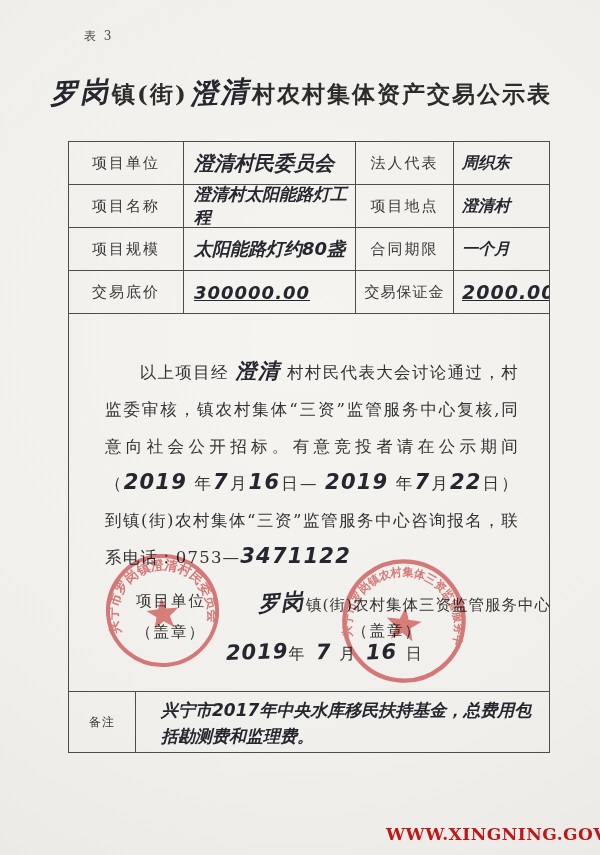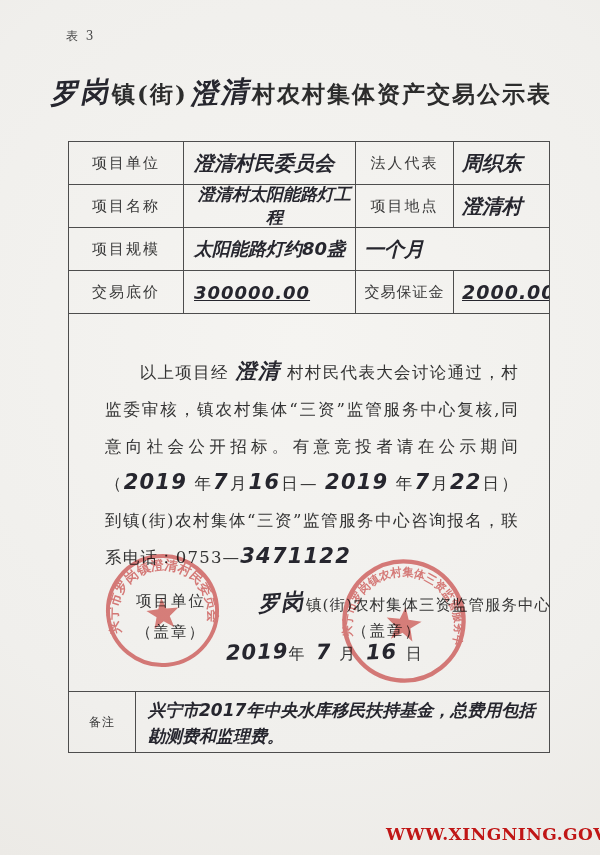--- a/index.html
+++ b/index.html
@@ -9,21 +9,21 @@
     font-family:"DejaVu Serif", serif;
     overflow:hidden;
   }
   .sheet{
     position:relative;width:600px;height:855px;
     background:#f2f1ee;
     background-image:radial-gradient(circle at 50% 40%, #f5f4f1 0%, #f0efec 70%, #eceae6 100%);
     color:#2f2f2f;
   }
   .form-no{
-    position:absolute;left:66px;top:28px;
+    position:absolute;left:84px;top:28px;
     font-size:12px;color:#4a4a4a;letter-spacing:2px;
   }
   .title{
     position:absolute;left:0;top:72px;width:600px;margin:0;
     text-align:center;font-size:23px;font-weight:600;
     letter-spacing:2px;color:#2c2c2c;line-height:42px;
   }
   
   .hw, .hw span{
     font-family:"DejaVu Sans", sans-serif;
@@ -35,37 +35,37 @@
 
   
   .tbl{
     position:absolute;left:68px;top:141px;width:482px;
     border:1.5px solid #4d4d4d;box-sizing:border-box;
     background:transparent;
   }
   .row{display:flex;border-bottom:1px solid #4d4d4d;height:43px;box-sizing:border-box;}
   .cell{box-sizing:border-box;display:flex;align-items:center;justify-content:center;overflow:hidden;}
   .c1{flex:0 0 115px;border-right:1px solid #4d4d4d;}
-  .c2{flex:0 0 172px;border-right:1px solid #4d4d4d;text-align:center;}
+  .c2{flex:0 0 172px;border-right:1px solid #4d4d4d;}
   .c3{flex:0 0 98px;border-right:1px solid #4d4d4d;}
   .c4{flex:1;}
   .label{font-size:15px;letter-spacing:2px;color:#3a3a3a;}
   .value{font-size:20px;justify-content:flex-start;padding-left:10px;}
-  .c4.value{font-size:20px;padding-left:8px;}
+  .c4.value{font-size:16px;padding-left:8px;}
   .value-num{font-size:18px;letter-spacing:1px;text-decoration:underline;}
   .bigcell{
     position:relative;height:362px;border-bottom:1px solid #4d4d4d;box-sizing:border-box;
   }
   .notice{
     margin:16px;padding:24px 14px 0 20px;
     font-size:16.5px;line-height:37px;letter-spacing:1.2px;
     text-align:justify;text-indent:2.1em;color:#333;
   }
   .notice .hw{font-size:21px;line-height:0;}
-  .remark-row{height:60px;border-bottom:none;}
+  .remark-row{height:60px;border-bottom:none;gap:13px;}
   .remark-label{flex:0 0 67px;border-right:1px solid #4d4d4d;font-size:12px;letter-spacing:1px;}
   .remark-value{
     flex:1;font-size:17px;line-height:26px;
     align-items:flex-start;justify-content:flex-start;
     padding:5px 8px 0 12px;text-align:left;
     display:block;
   }
 
   
   .stamp-label-left{
@@ -115,20 +115,21 @@
     </div>
     <div class="row">
       <div class="cell c1 label">项目名称</div>
       <div class="cell c2 value hw" style="font-size:17px;">澄清村太阳能路灯工程</div>
       <div class="cell c3 label">项目地点</div>
       <div class="cell c4 value hw">澄清村</div>
     </div>
     <div class="row">
       <div class="cell c1 label">项目规模</div>
       <div class="cell c2 value hw" style="font-size:18px;">太阳能路灯约80盏</div>
+      <div class="cell c3 label">合同期限</div>
       <div class="cell c4 value hw">一个月</div>
     </div>
     <div class="row">
       <div class="cell c1 label">交易底价</div>
       <div class="cell c2 value hw value-num">300000.00</div>
       <div class="cell c3 label" style="letter-spacing:1px;">交易保证金</div>
       <div class="cell c4 value hw value-num" style="font-size:19px;">2000.00</div>
     </div>
 
     <div class="bigcell">

